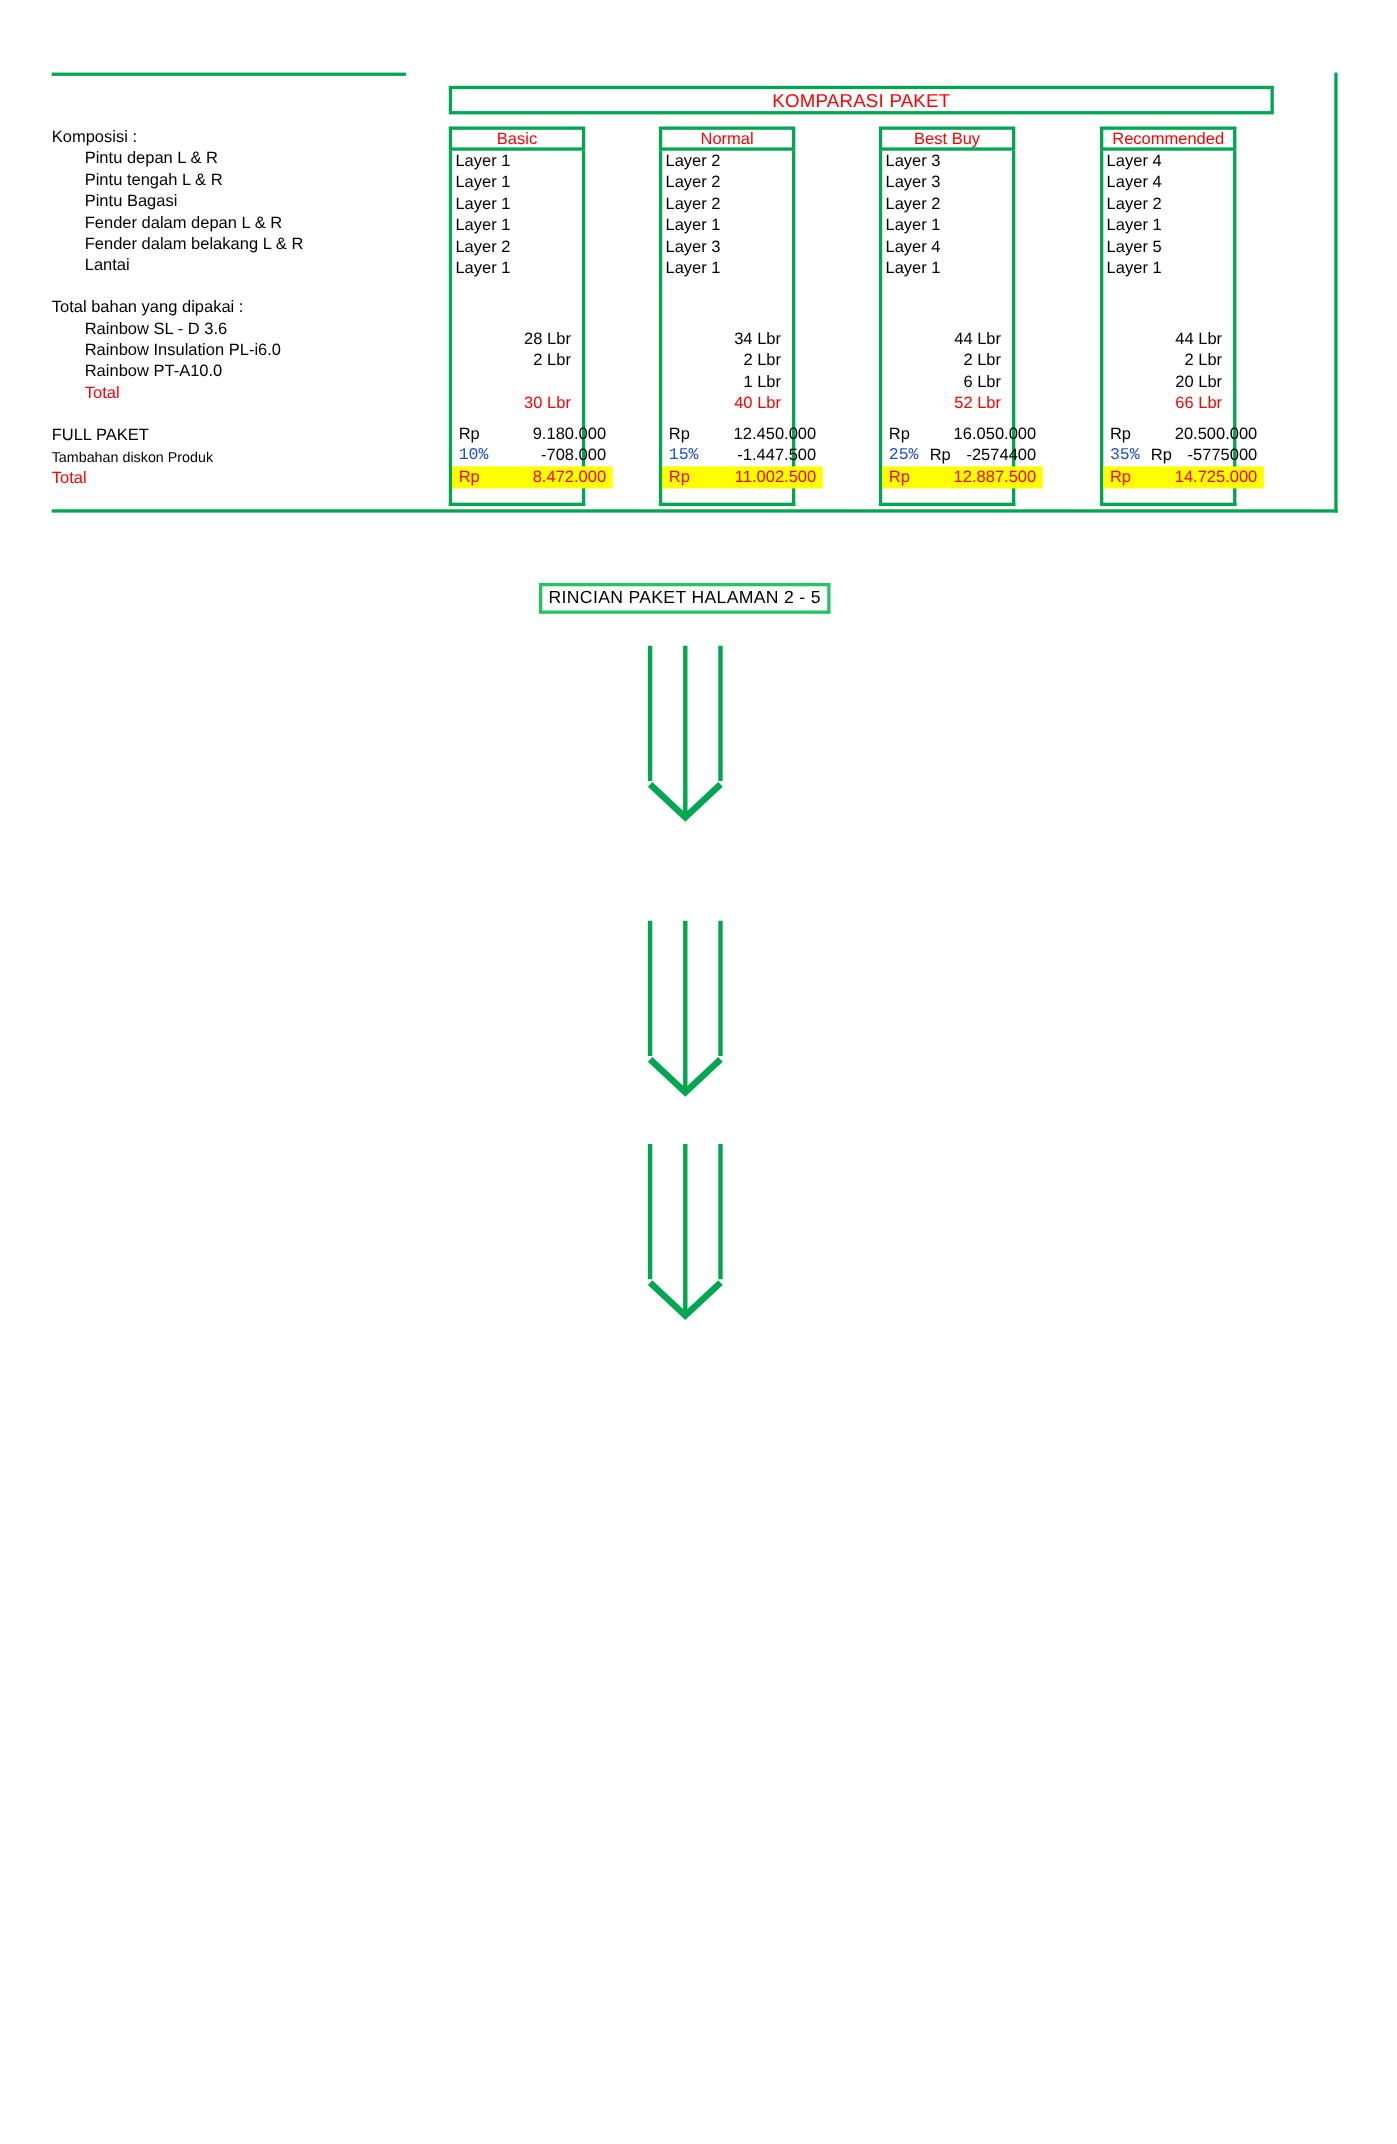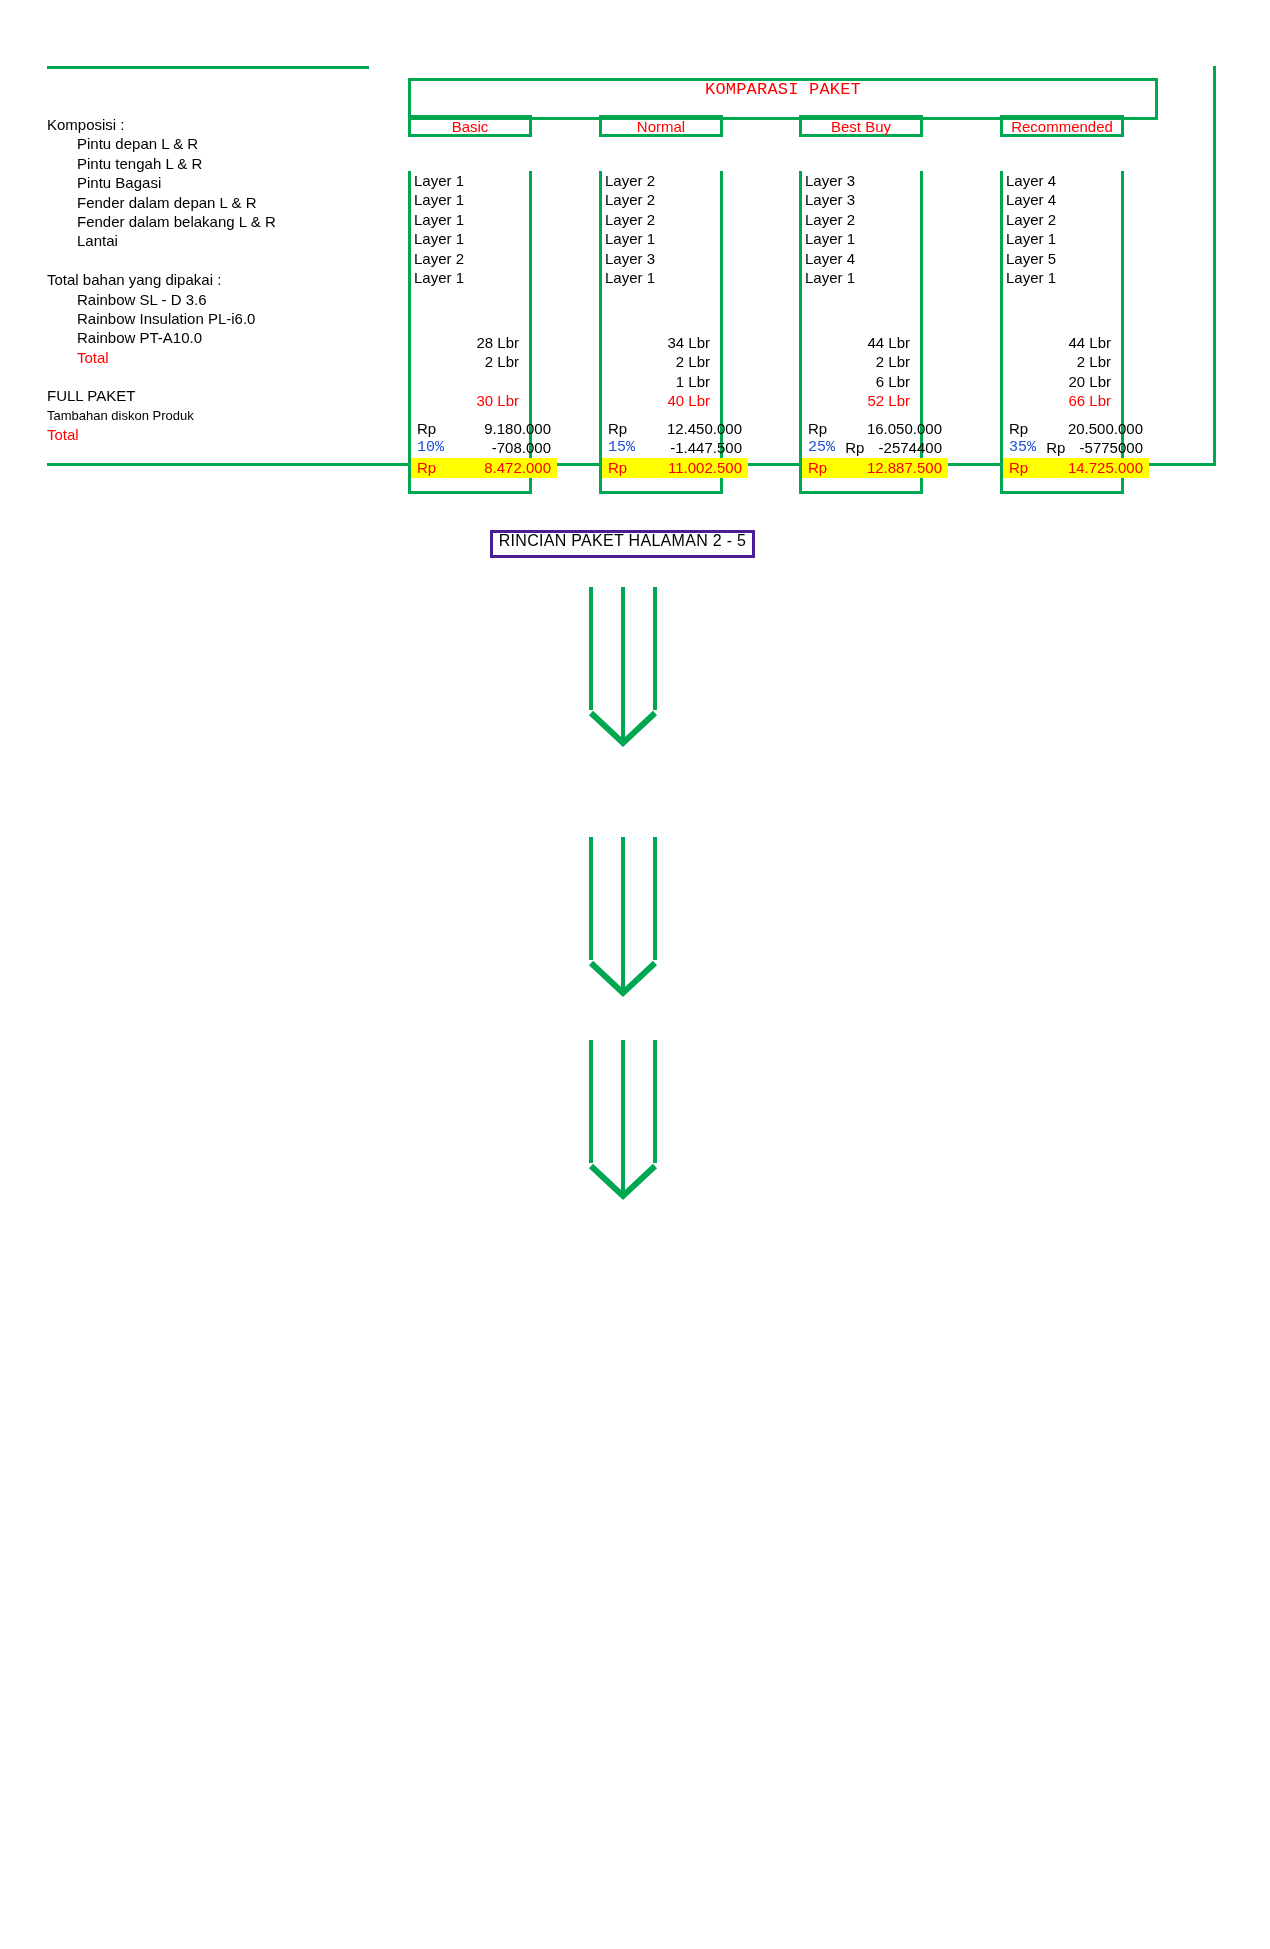--- a/index.html
+++ b/index.html
@@ -48,27 +48,26 @@
     height: 3px;
     background: #00a650;
   }
 
   
   #title-box {
     position: absolute;
     left: 408px;
     top: 78px;
     width: 750px;
-    height: 42px;
+    height: 26px;
     border: 3px solid #00a650;
     box-sizing: border-box;
     display: flex;
-    align-items: flex-start;
+    align-items: center;
     justify-content: center;
-    font-family: Liberation Mono, monospace;
   }
   #title-box .title-text {
     color: #ff0000;
     font-size: 17px;
     letter-spacing: 0.2px;
     line-height: 1;
   }
 
   
   .pkg-col {
@@ -89,21 +88,20 @@
     font-size: 15px;
     line-height: 1;
   }
   .pkg-col .pkg-body {
     border-left: 3px solid #00a650;
     border-right: 3px solid #00a650;
     border-bottom: 3px solid #00a650;
     box-sizing: border-box;
     height: 323px;
     position: relative;
-    margin-top: 34px;
   }
   .pkg-col.col-1 { left: 408px; }
   .pkg-col.col-2 { left: 599px; }
   .pkg-col.col-3 { left: 799px; }
   .pkg-col.col-4 { left: 1000px; }
 
   .layer-list {
     position: absolute;
     left: 3px;
     top: 0px;
@@ -195,23 +193,24 @@
   .lbl.red { color: #ff0000; }
   .lbl.small { font-size: 13px; }
 
   
   #rincian-box {
     position: absolute;
     left: 490px;
     top: 530px;
     width: 265px;
     height: 28px;
-    border: 3px solid #4c1d95;
+    border: 3px solid #22c55e;
     box-sizing: border-box;
     display: flex;
+    align-items: center;
     justify-content: center;
     background: #ffffff;
   }
   #rincian-box .rincian-text {
     font-size: 16px;
     color: #000000;
     line-height: 1;
     letter-spacing: 0.3px;
   }
 

